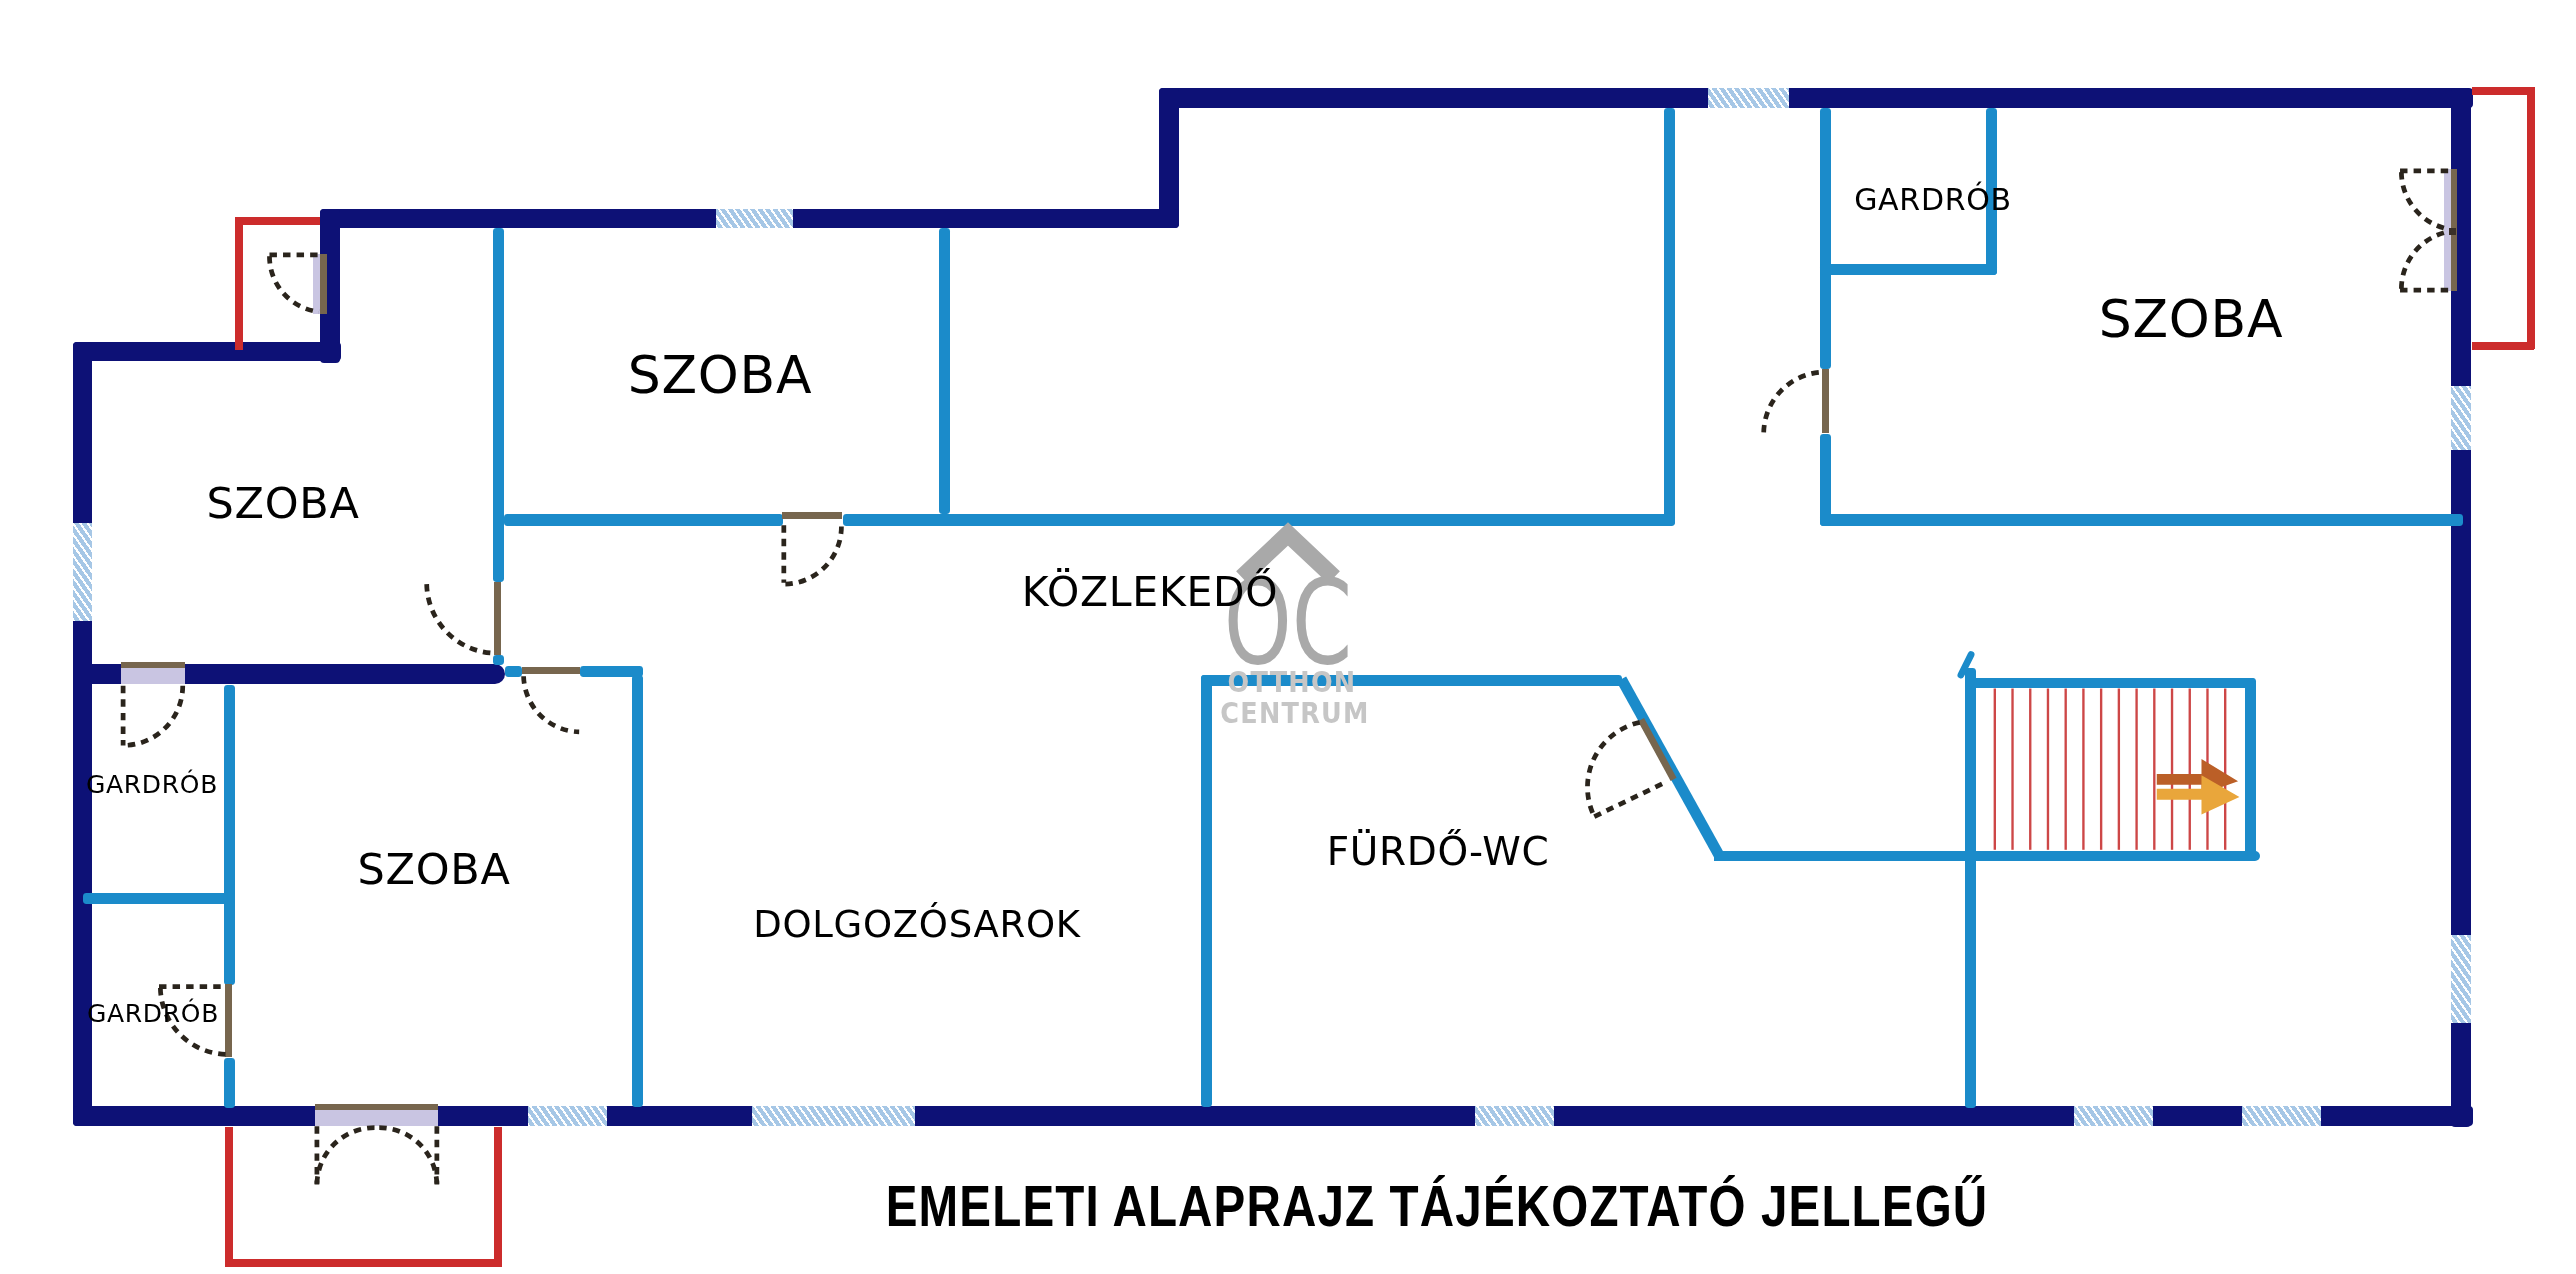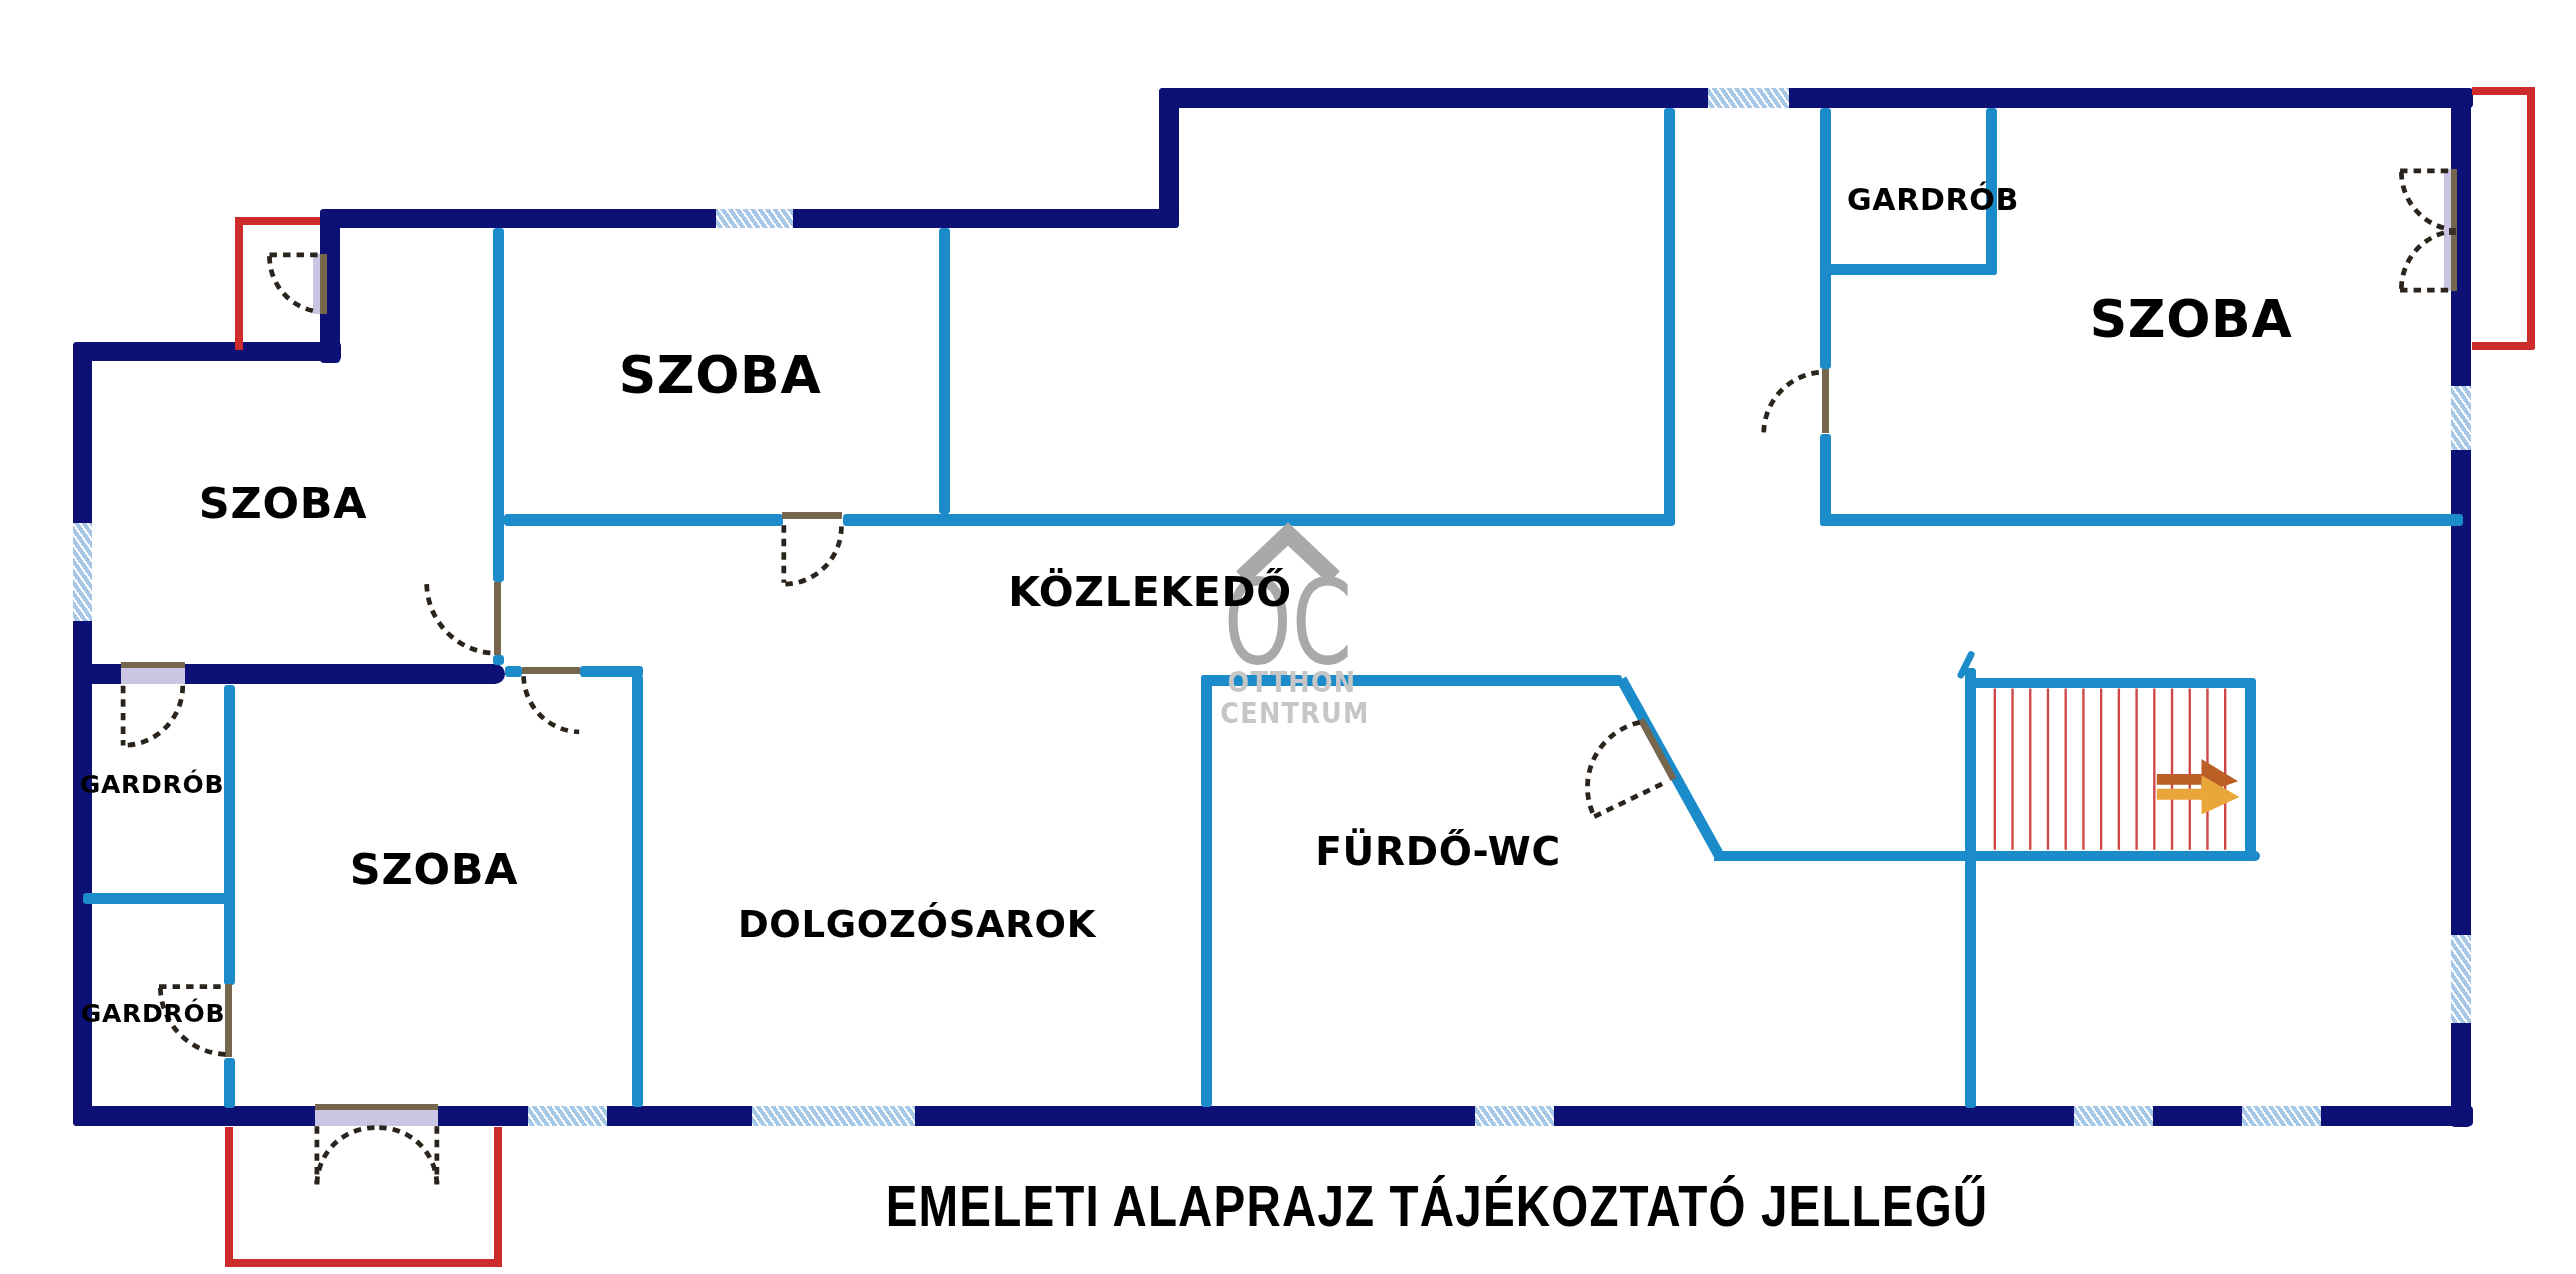--- a/index.html
+++ b/index.html
@@ -8,21 +8,21 @@
   #plan{position:absolute;inset:0;}
   .wn{position:absolute;background:var(--navy,#0d1176);border-radius:4.1px;}
   .wb{position:absolute;background:var(--blue,#1b8bca);border-radius:3.4px;}
   .wr{position:absolute;background:var(--red,#cc2c2c);}
   .hatch{position:absolute;background:repeating-linear-gradient(55deg,
         #ffffff 0 2px, var(--hatch-blue,#a6c7e6) 2px 6.1px);}
   .lilac{position:absolute;background:var(--door-fill-lilac,#c9c5e2);}
   .jamb{position:absolute;background:var(--door-leaf-brown,#77664e);}
   .dot{position:absolute;background:#3a3028;}
   .label{position:absolute;transform:translate(-50%,-50%);
-         font-weight:bold;color:var(--label,#000);letter-spacing:0.7px;
+         font-weight:normal;color:var(--label,#000);letter-spacing:0.7px;
          white-space:nowrap;}
   .title{position:absolute;transform:translate(-50%,-50%) scaleX(0.82);
          font-weight:bold;color:var(--label,#000);letter-spacing:1.4px;
          white-space:nowrap;font-family:"Liberation Sans","DejaVu Sans",sans-serif;}
   .wm{position:absolute;transform:translate(-50%,-50%) scaleX(0.74);
       color:var(--watermark,#a9a9a9);white-space:nowrap;}
   .wm-light{position:absolute;transform:translate(-50%,-50%) scaleX(0.88);
       color:var(--watermark-light,#c6c6c6);font-weight:bold;
       letter-spacing:1.4px;white-space:nowrap;}
   svg{position:absolute;inset:0;}

